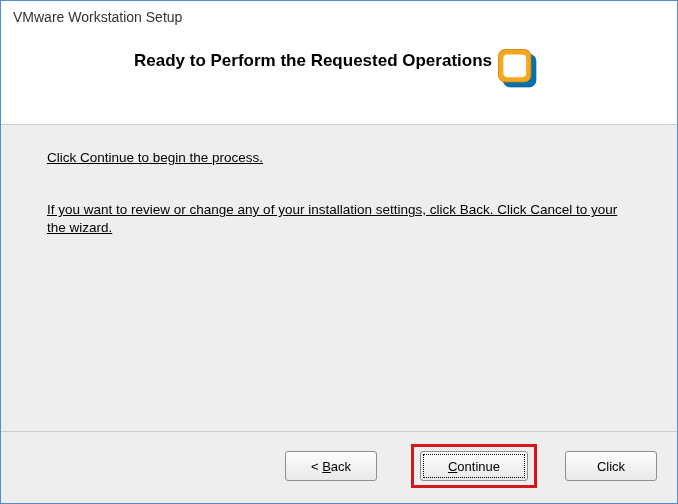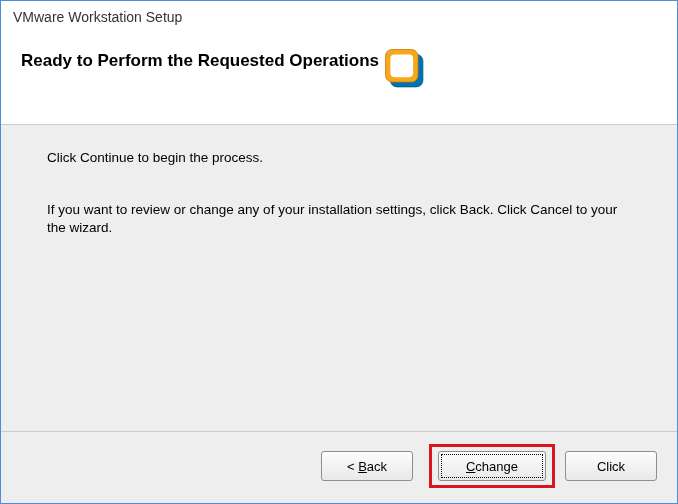--- a/index.html
+++ b/index.html
@@ -25,21 +25,21 @@
     .titlebar {
       padding: 8px 12px 4px 12px;
       font-size: 14px;
       color: #333;
       background: #fff;
     }
     .header {
       background: #fff;
       padding: 14px 20px 22px 20px;
       display: flex;
-      justify-content: flex-start;
+      justify-content: center;
       align-items: flex-start;
       min-height: 95px;
     }
     .header-title {
       font-size: 17px;
       font-weight: bold;
       color: #000;
       padding-top: 8px;
     }
     .header-icon {
@@ -52,27 +52,28 @@
       background: #eeeeee;
       border-top: 1px solid #ccc;
       border-bottom: 1px solid #ccc;
       padding: 24px 46px 10px 46px;
       font-size: 13.5px;
       color: #000;
       line-height: 1.35;
     }
     .content p {
       margin-bottom: 34px;
+      text-decoration: underline;
     }
     .footer {
       background: #eeeeee;
       padding: 12px 20px 15px 20px;
       display: flex;
       justify-content: flex-end;
-      gap: 10px;
+      gap: 28px;
       align-items: center;
     }
     .btn {
       min-width: 92px;
       height: 30px;
       background: linear-gradient(to bottom, #fdfdfd, #e8e8e8);
       border: 1px solid #8e8e8e;
       border-radius: 3px;
       font-size: 13px;
       font-family: inherit;
@@ -117,17 +118,17 @@
   </div>
 
   <div class="content">
     <p>Click Continue to begin the process.</p>
     <p>If you want to review or change any of your installation settings, click Back. Click Cancel to your the wizard.</p>
   </div>
 
   <div class="footer">
     <button class="btn gap-after-back"><span>&lt; </span><span class="btn-underline">B</span><span>ack</span></button>
     <span class="continue-wrap">
-      <button class="btn btn-focus"><span class="btn-underline">C</span><span>change</span></button>
+      <button class="btn btn-focus"><span class="btn-underline">C</span><span>ontinue</span></button>
     </span>
     <button class="btn">Click</button>
   </div>
 </div>
 
 </body></html>

